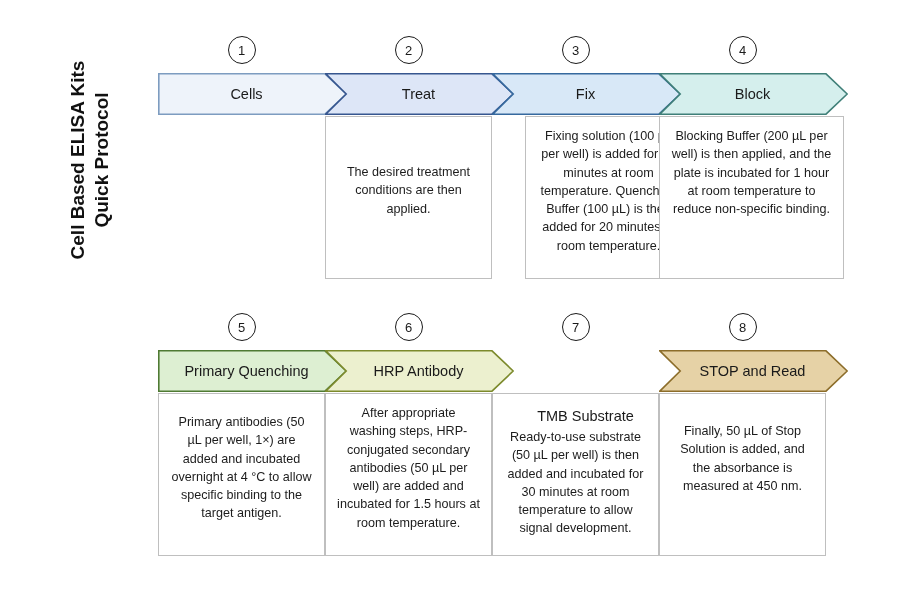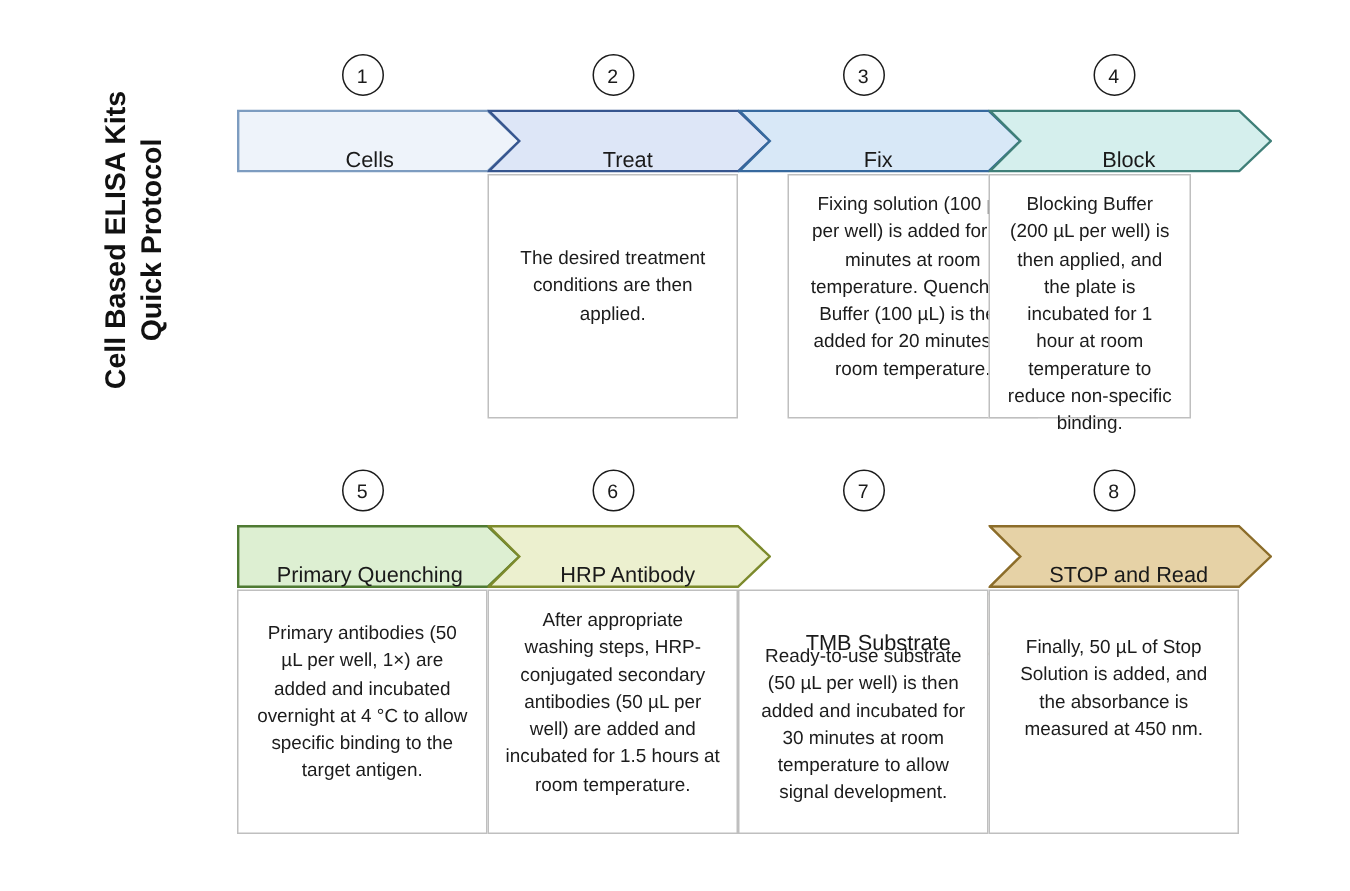--- a/index.html
+++ b/index.html
@@ -95,21 +95,21 @@
   .chevron-strip {
     position: relative;
     height: 43px;
   }
   .chevron {
     position: absolute;
     top: 0;
     height: 42px;
     box-sizing: border-box;
     display: flex;
-    align-items: flex-end;
+    align-items: center;
     justify-content: center;
     font-size: 14.5px;
     color: #1a1a1a;
     text-align: center;
   }
   .chevron .chev-label {
     position: relative;
     z-index: 2;
     padding-right: 12px;
   }
@@ -192,21 +192,21 @@
         <span class="chev-label" style="padding-left: 10px;">Block</span>
       </div>
     </div>
   <div class="panel-strip">
       <div class="panel" style="left: 167px; width: 167px; padding-top: 46px;">
         <span class="ptext">The desired treatment conditions are then applied.</span>
       </div>
       <div class="panel" style="left: 334px; width: 167px; padding-top: 10px; margin-left: 33px;">
         <span class="ptext">Fixing solution (100 µL per well) is added for 20 minutes at room temperature. Quenching Buffer (100 µL) is then added for 20 minutes at room temperature.</span>
       </div>
-      <div class="panel" style="left: 501px; width: 135px; padding-top: 10px;">
+      <div class="panel" style="left: 501px; width: 185px; padding-top: 10px;">
         <span class="ptext">Blocking Buffer (200 µL per well) is then applied, and the plate is incubated for 1 hour at room temperature to reduce non-specific binding.</span>
       </div>
     </div>
 </div>
 
 <div class="flow-row" id="row-2">
   <div class="badge-strip">
       <div class="step-badge" style="left: 69.5px;">5</div>
       <div class="step-badge" style="left: 236.5px;">6</div>
       <div class="step-badge" style="left: 403.5px;">7</div>

